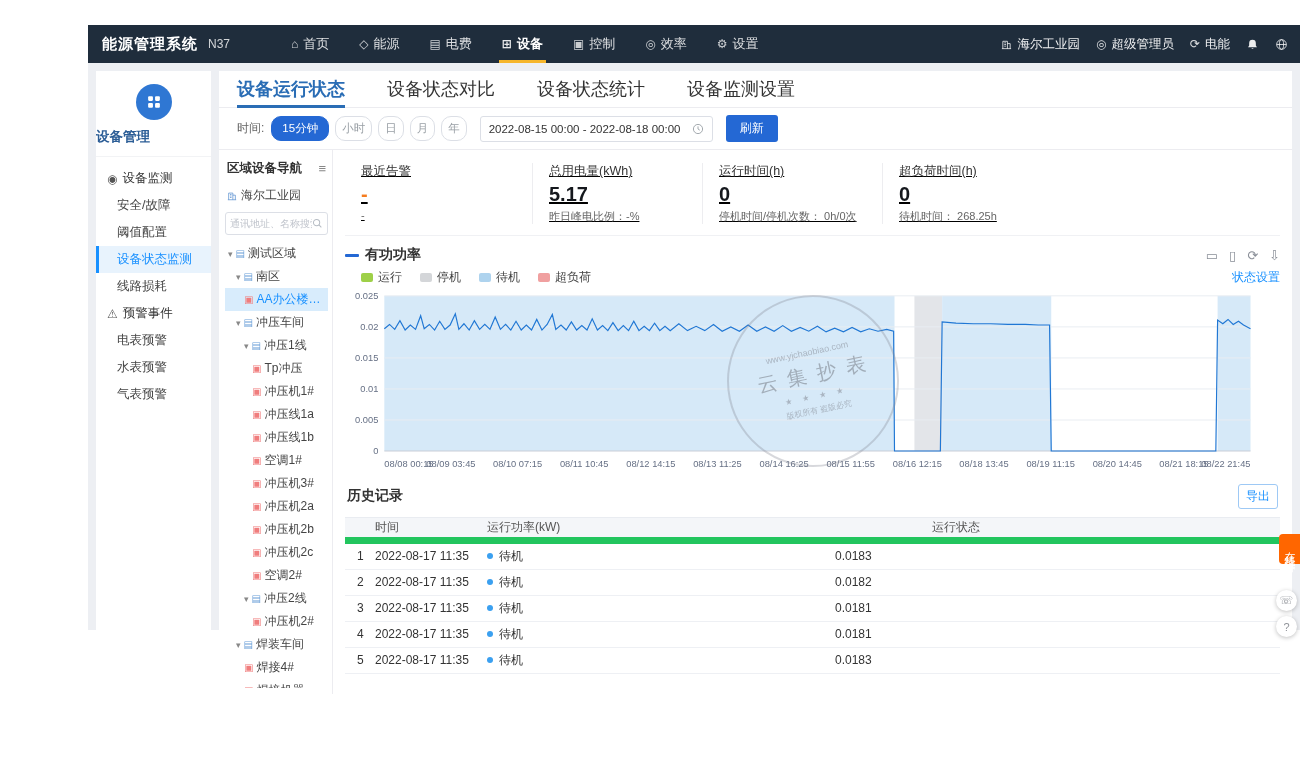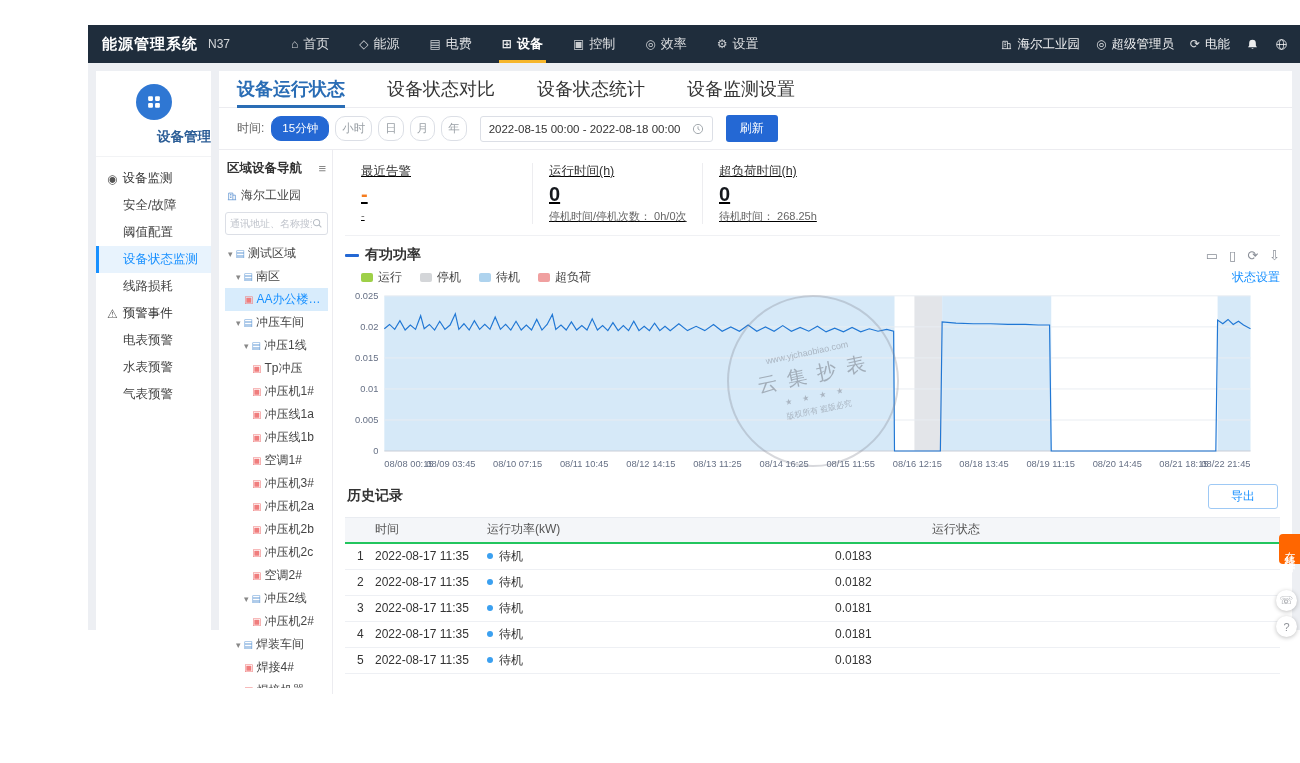--- a/index.html
+++ b/index.html
@@ -16,25 +16,25 @@
 .nav-ico{font-size:12px;opacity:.9;}
 .nav-item.active{color:#fff;font-weight:bold;}
 .nav-item.active::after{content:"";position:absolute;left:12px;right:12px;bottom:0;height:3px;background:#f6b62c;}
 .nav-right{margin-left:auto;display:flex;align-items:center;gap:16px;margin-right:12px;font-size:12.5px;}
 .nr{display:flex;align-items:center;gap:5px;cursor:pointer;color:rgba(255,255,255,.92);}
 
 .app-body{display:flex;gap:8px;padding:8px;height:639px;}
 .sidebar{width:115px;background:#fff;flex:none;overflow:hidden;}
 .main-card{flex:1;background:#fff;display:flex;flex-direction:column;min-width:0;overflow:hidden;}
 
-.side-head{padding:13px 0 10px;text-align:right;border-bottom:1px solid #f2f3f5;}
+.side-head{padding:13px 0 10px;text-align:left;border-bottom:1px solid #f2f3f5;}
 .side-circle{width:36px;height:36px;border-radius:50%;background:#2f77d3;margin:0 auto;display:flex;align-items:center;justify-content:center;}
 .side-title{margin-top:8px;font-size:13.5px;font-weight:bold;color:#2b5d96;}
 .menu{margin-top:8px;}
-.mitem{height:27px;display:flex;align-items:center;font-size:12.5px;color:#444;cursor:pointer;padding-left:27px;position:relative;white-space:nowrap;}
+.mitem{height:27px;display:flex;align-items:center;font-size:12.5px;color:#444;cursor:pointer;padding-left:21px;position:relative;white-space:nowrap;}
 .mitem.sect{padding-left:11px;color:#333;gap:5px;}
 .mitem.sect .mico{color:#555;font-size:12px;}
 .mitem.active{background:#e8f3fd;color:#1890ff;}
 .mitem.active::before{content:"";position:absolute;left:0;top:0;bottom:0;width:3px;background:#1890ff;}
 
 .tabs{display:flex;gap:42px;padding:0 18px;height:37px;border-bottom:1px solid #ececf0;flex:none;}
 .tab{display:flex;align-items:center;font-size:18px;color:#333;cursor:pointer;position:relative;}
 .tab.active{color:#2a6db5;font-weight:bold;}
 .tab.active::after{content:"";position:absolute;left:0;right:0;bottom:-1px;height:3px;background:#2a6db5;}
 
@@ -95,22 +95,22 @@
 .wm{position:absolute;left:0;top:0;right:0;bottom:0;display:flex;align-items:center;justify-content:center;pointer-events:none;}
 .wm-stamp{width:172px;height:172px;border:2px solid rgba(130,135,145,.32);border-radius:50%;display:flex;flex-direction:column;align-items:center;justify-content:center;gap:4px;transform:rotate(-12deg);color:rgba(125,130,140,.5);}
 .wm-url{font-size:9px;}
 .wm-title{font-size:20px;letter-spacing:10px;padding-left:10px;color:rgba(118,123,133,.55);}
 .wm-stars{font-size:8px;letter-spacing:4px;}
 .wm-line2{font-size:8px;}
 
 .hist{margin-top:2px;flex:none;}
 .hist-head{display:flex;align-items:center;justify-content:space-between;padding:7px 2px 8px;}
 .hist-title{font-size:14px;font-weight:bold;color:#333;}
-.export-btn{font-size:12px;color:#1890ff;border:1px solid #9ec9f5;background:#fff;border-radius:3px;padding:3px 22px;cursor:pointer;}
-.thead{display:flex;background:#f4f6f9;border-top:1px solid #e9ecf1;border-bottom:2px solid #22c55e;height:27px;align-items:center;font-size:12px;color:#555;}
+.export-btn{font-size:12px;color:#1890ff;border:1px solid #9ec9f5;background:#fff;border-radius:3px;padding:3px 7px;cursor:pointer;}
+.thead{display:flex;background:#f4f6f9;border-top:1px solid #e9ecf1;border-bottom:7px solid #22c55e;height:27px;align-items:center;font-size:12px;color:#555;}
 .trow{display:flex;height:26px;align-items:center;border-bottom:1px solid #eef0f4;font-size:12px;color:#333;}
 .td,.th{overflow:hidden;white-space:nowrap;}
 .c-i{width:30px;padding-left:12px;flex:none;}
 .c-t{width:112px;flex:none;}
 .c-s{width:348px;flex:none;display:flex;align-items:center;gap:6px;}
 .c-p{flex:1;}
 .dot{width:6px;height:6px;border-radius:50%;background:#3ba0f0;display:inline-block;}
 
 .complaint{position:absolute;right:0;top:534px;background:#ff6600;color:#fff;writing-mode:vertical-rl;font-size:11px;letter-spacing:3px;padding:9px 3px;border-radius:4px 0 0 4px;cursor:pointer;}
 .fbtn{position:absolute;right:3px;width:21px;height:21px;border-radius:50%;background:#fff;box-shadow:0 1px 4px rgba(0,0,0,.25);display:flex;align-items:center;justify-content:center;color:#909399;font-size:11px;cursor:pointer;}
@@ -380,20 +380,25 @@
             </div>
         </div>
 
         <div class="rcontent">
 
           <div class="stats" id="stats-row">
               <div class="stat">
                 <div class="slabel">最近告警</div>
                 <div class="svalue" style="color: rgb(245, 124, 31);">-</div>
                 <div class="ssub">-</div>
+              </div>
+              <div class="stat">
+                <div class="slabel">总用电量(kWh)</div>
+                <div class="svalue">5.17</div>
+                <div class="ssub">昨日峰电比例：-%</div>
               </div>
               <div class="stat">
                 <div class="slabel">运行时间(h)</div>
                 <div class="svalue">0</div>
                 <div class="ssub">停机时间/停机次数： 0h/0次</div>
               </div>
               <div class="stat">
                 <div class="slabel">超负荷时间(h)</div>
                 <div class="svalue">0</div>
                 <div class="ssub">待机时间： 268.25h</div>

